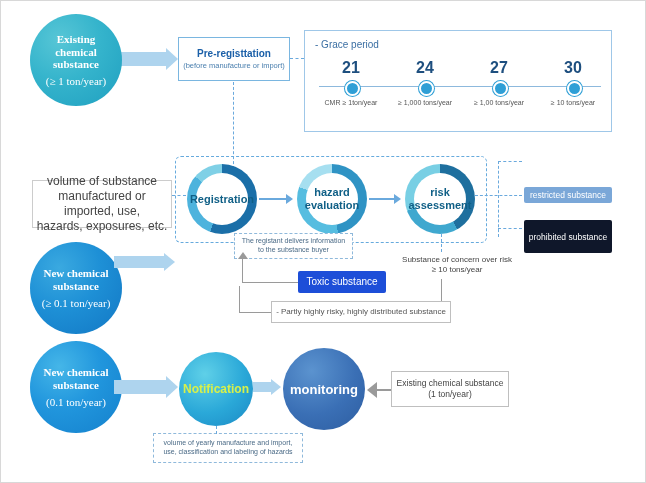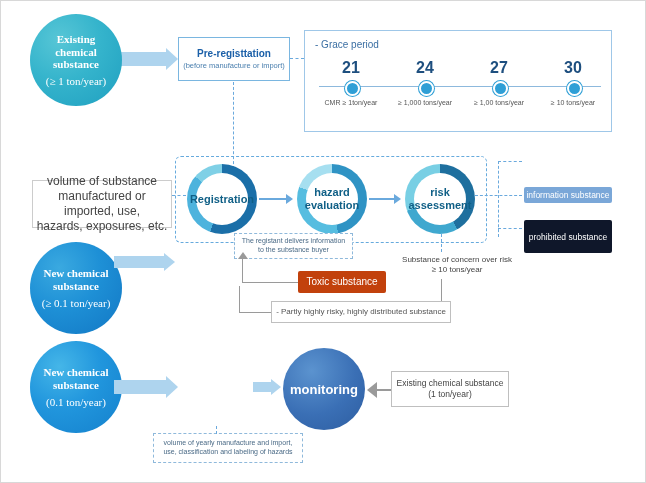--- a/index.html
+++ b/index.html
@@ -288,21 +288,21 @@
     </div>
   </div>
 
   <div class="abs hline" style="left:258px; top:197px; width:28px; background:#6aa9dd;"></div>
   <div class="abs tri-right" style="left:285px; top:193px;"></div>
 
   <div class="abs hline" style="left:368px; top:197px; width:26px; background:#6aa9dd;"></div>
   <div class="abs tri-right" style="left:393px; top:193px;"></div>
 
   <div class="abs legend-pill" style="left:523px; top:186px; width:88px; height:16px; background:#7aa7d8;">
-    <span>information substance</span>
+    <span>restricted substance</span>
   </div>
   <div class="abs legend-pill" style="left:523px; top:219px; width:88px; height:33px; background:#0f172a;">
     <span>prohibited substance</span>
   </div>
 
   <div class="abs dline-v" style="left:497px; top:160px; height:76px;"></div>
   <div class="abs dline-h" style="left:497px; top:160px; width:24px;"></div>
   <div class="abs dline-h" style="left:474px; top:194px; width:47px;"></div>
   <div class="abs dline-h" style="left:497px; top:227px; width:24px;"></div>
 
@@ -320,21 +320,21 @@
 
   <div class="abs circle big-circle blue" style="left:29px; top:241px;">
     <div class="c-title" style="white-space:pre-line;">New chemical
 substance</div>
     <div class="c-sub">(≥ 0.1 ton/year)</div>
   </div>
 
   <div class="abs fat-arrow" style="left:113px; top:255px; width:52px; height:12px;"></div>
   <div class="abs" style="left:163px; top:252px; width:0; height:0; border-top:9px solid transparent; border-bottom:9px solid transparent; border-left:11px solid #aed4ee;"></div>
 
-  <div class="abs box" style="left:297px; top:270px; width:88px; height:22px; background:#c2410c; color:#ffffff; font-size:10px; border-radius:2px;">
+  <div class="abs box" style="left:297px; top:270px; width:88px; height:22px; background:#1d4ed8; color:#ffffff; font-size:10px; border-radius:2px;">
     <span>Toxic substance</span>
   </div>
 
   <div class="abs gline-h" style="left:241px; top:281px; width:56px;"></div>
   <div class="abs gline-v" style="left:241px; top:258px; height:24px;"></div>
   <div class="abs tri-up" style="left:237px; top:251px;"></div>
 
   <div class="abs box box-gray" style="left:270px; top:300px; width:180px; height:22px;">
     <span>- Partly highly risky, highly distributed substance</span>
   </div>
@@ -346,20 +346,23 @@
 
   <div class="abs circle big-circle blue2" style="left:29px; top:340px;">
     <div class="c-title" style="white-space:pre-line;">New chemical
 substance</div>
     <div class="c-sub">(0.1 ton/year)</div>
   </div>
 
   <div class="abs fat-arrow" style="left:113px; top:379px; width:52px;"></div>
   <div class="abs fat-arrow-head" style="left:165px; top:375px;"></div>
 
+  <div class="abs circle" style="left:178px; top:351px; width:74px; height:74px; background:radial-gradient(circle at 35% 30%, #5fd0e8 0%, #2aa8d8 55%, #1b88c4 100%);">
+    <span style="font-size:12px; font-weight:bold; color:#d7f04a;">Notification</span>
+  </div>
 
   <div class="abs fat-arrow" style="left:252px; top:381px; width:20px; height:10px;"></div>
   <div class="abs" style="left:270px; top:378px; width:0; height:0; border-top:8px solid transparent; border-bottom:8px solid transparent; border-left:10px solid #aed4ee;"></div>
 
   <div class="abs circle" style="left:282px; top:347px; width:82px; height:82px; background:radial-gradient(circle at 35% 28%, #5b93cf 0%, #3a6fb5 55%, #2d5da0 100%);">
     <span style="font-size:13px; font-weight:bold; color:#ffffff;">monitoring</span>
   </div>
 
   <div class="abs gline-h" style="left:376px; top:388px; width:14px; height:2px; background:#9a9a9a;"></div>
   <div class="abs tri-left-gray" style="left:366px; top:381px;"></div>

